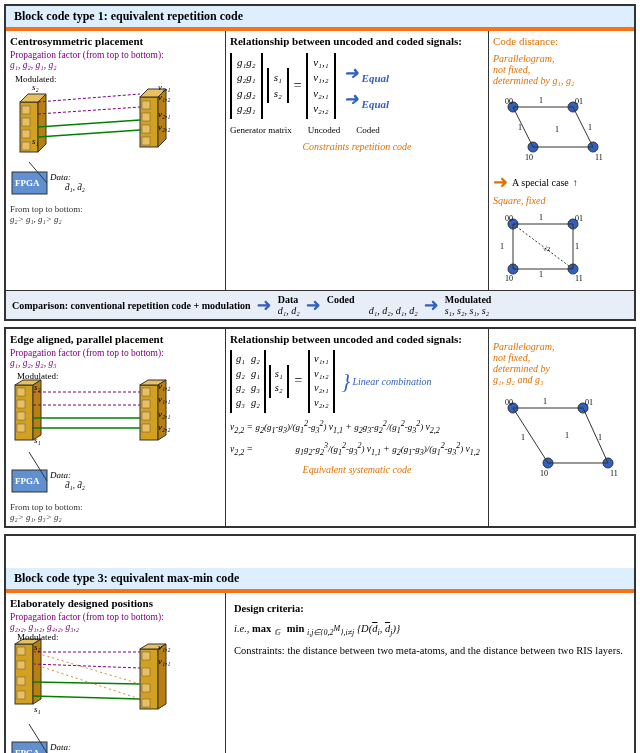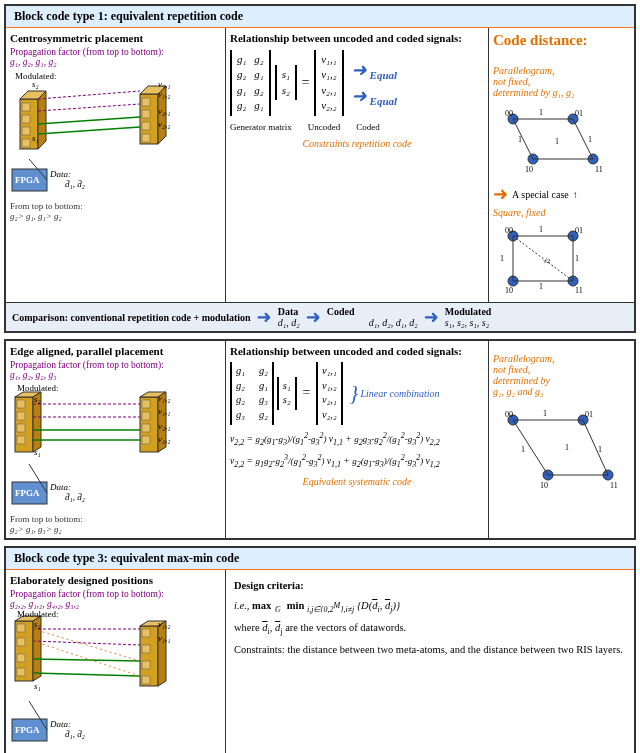--- a/index.html
+++ b/index.html
@@ -22,21 +22,21 @@
       margin-bottom: 6px;
       background: #fff;
     }
 
     .block-title {
       background: #b8d4f0;
       font-weight: bold;
       font-size: 12px;
       padding: 3px 8px;
       color: #000;
-      border-bottom: 1px solid #f97316;
+      border-bottom: 4px solid #f97316;
     }
 
     .block-content {
       display: flex;
       flex-direction: row;
     }
 
     
     .left-panel {
       width: 220px;
@@ -72,24 +72,24 @@
       margin-bottom: 4px;
     }
 
     
     .right-panel {
       width: 145px;
       padding: 4px;
     }
 
     .right-panel-title {
-      font-weight: bold;
-      font-size: 15px;
+      font-weight: normal;
+      font-size: 11px;
       color: #e07000;
-      margin-bottom: 16px;
+      margin-bottom: 6px;
     }
 
     .right-panel-desc {
       font-size: 10px;
       color: #e07000;
       margin-bottom: 6px;
       font-style: italic;
     }
 
     
@@ -102,21 +102,20 @@
       gap: 6px;
       font-size: 10px;
     }
 
     .comparison-bar .label {
       font-weight: bold;
     }
 
     .matrix-row {
       display: flex;
-      gap: 8px;
       line-height: 1.4;
     }
 
     .eq-label {
       color: #3060c0;
       font-weight: bold;
       font-size: 11px;
       margin-top: 10px;
     }
 
@@ -134,21 +133,21 @@
       line-height: 1.5;
       padding: 2px;
     }
 
     sub, sup {
       font-size: 8px;
     }
 
     .section1-bg { background: #ddeeff; }
     .section2-bg { background: #ddeeff; }
-    .section3-bg { background: #ddeeff; }
+    .section3-bg { background: #ddeeff; margin-top: 32px; }
   </style>
 </head>
 <body>
 
 <div class="main-container">
 
   <div class="block-section">
     <div class="block-title section1-bg">
       <span>Block code type 1: equivalent repetition code</span>
     </div>
@@ -466,21 +465,21 @@
               </div>
           </div>
           <div style="display:flex; align-items:center; gap:2px; margin-left:4px;">
             <span style="font-size:22px; color:#3060c0;">}</span>
             <span style="color:#3060c0; font-size:10px;">Linear combination</span>
           </div>
         </div>
 
         <div style="font-size:9.5px; font-style:italic; margin-top:4px; line-height:1.6;">
           <div>v<sub>2,2</sub> = <span style="font-size:9px;">g<sub>2</sub>(g<sub>1</sub>-g<sub>3</sub>)/(g<sub>1</sub><sup>2</sup>-g<sub>3</sub><sup>2</sup>)</span> v<sub>1,1</sub> + <span style="font-size:9px;">g<sub>2</sub>g<sub>3</sub>-g<sub>2</sub><sup>2</sup>/(g<sub>1</sub><sup>2</sup>-g<sub>3</sub><sup>2</sup>)</span> v<sub>2,2</sub></div>
-          <div style="margin-top:3px;">v<sub>2,2</sub> = <span style="font-size:9px;">g<sub>1</sub>g<sub>2</sub>-g<sub>2</sub><sup>3</sup>/(g<sub>1</sub><sup>2</sup>-g<sub>3</sub><sup>2</sup>)</span> v<sub>1,1</sub> + <span style="font-size:9px;">g<sub>2</sub>(g<sub>1</sub>-g<sub>3</sub>)/(g<sub>1</sub><sup>2</sup>-g<sub>3</sub><sup>2</sup>)</span> v<sub>1,2</sub></div>
+          <div style="margin-top:3px;">v<sub>2,2</sub> = <span style="font-size:9px;margin-left:40px;">g<sub>1</sub>g<sub>2</sub>-g<sub>2</sub><sup>3</sup>/(g<sub>1</sub><sup>2</sup>-g<sub>3</sub><sup>2</sup>)</span> v<sub>1,1</sub> + <span style="font-size:9px;">g<sub>2</sub>(g<sub>1</sub>-g<sub>3</sub>)/(g<sub>1</sub><sup>2</sup>-g<sub>3</sub><sup>2</sup>)</span> v<sub>1,2</sub></div>
         </div>
         <div class="orange-label" style="color:#e07000; font-size:10px; margin-top:4px; font-style:italic;">Equivalent systematic code</div>
       </div>
 
       <div class="right-panel">
         <div style="font-size:10px; color:#e07000; font-style:italic; margin-top:8px;">
           <span>Parallelogram,</span><br>
           <span>not fixed,</span><br>
           <span>determined by</span><br>
           <span>g₁, g₂ and g₃</span>
@@ -569,22 +568,19 @@
       <div style="flex:1; padding:6px; border-left:0;">
         <div class="design-criteria">
           <div style="font-weight:bold; margin-bottom:4px;">Design criteria:</div>
           <div style="margin-bottom:4px; font-style:italic;">
             i.e., <span style="font-weight:bold; font-style:normal;">max</span>
             <sub style="font-size:8px;">𝔾</sub>
             <span style="font-weight:bold; font-style:normal; margin-left:4px;">min</span>
             <sub style="font-size:8px;">i,j∈{0,2<sup>M</sup>},i≠j</sub>
             {<span style="font-style:italic;">D</span>(<span style="text-decoration:overline; font-style:italic;">d</span><sub>i</sub>, <span style="text-decoration:overline; font-style:italic;">d</span><sub>j</sub>)}
           </div>
-          <div style="margin-bottom:4px;">
-            where <span style="text-decoration:overline; font-style:italic;">d</span><sub>i</sub>, <span style="text-decoration:overline; font-style:italic;">d</span><sub>j</sub> are the vectors of datawords.
-          </div>
           <div>Constraints: the distance between two meta-atoms, and the distance between two RIS layers.</div>
         </div>
       </div>
     </div>
   </div>
 
 </div>
 
 </body></html>

